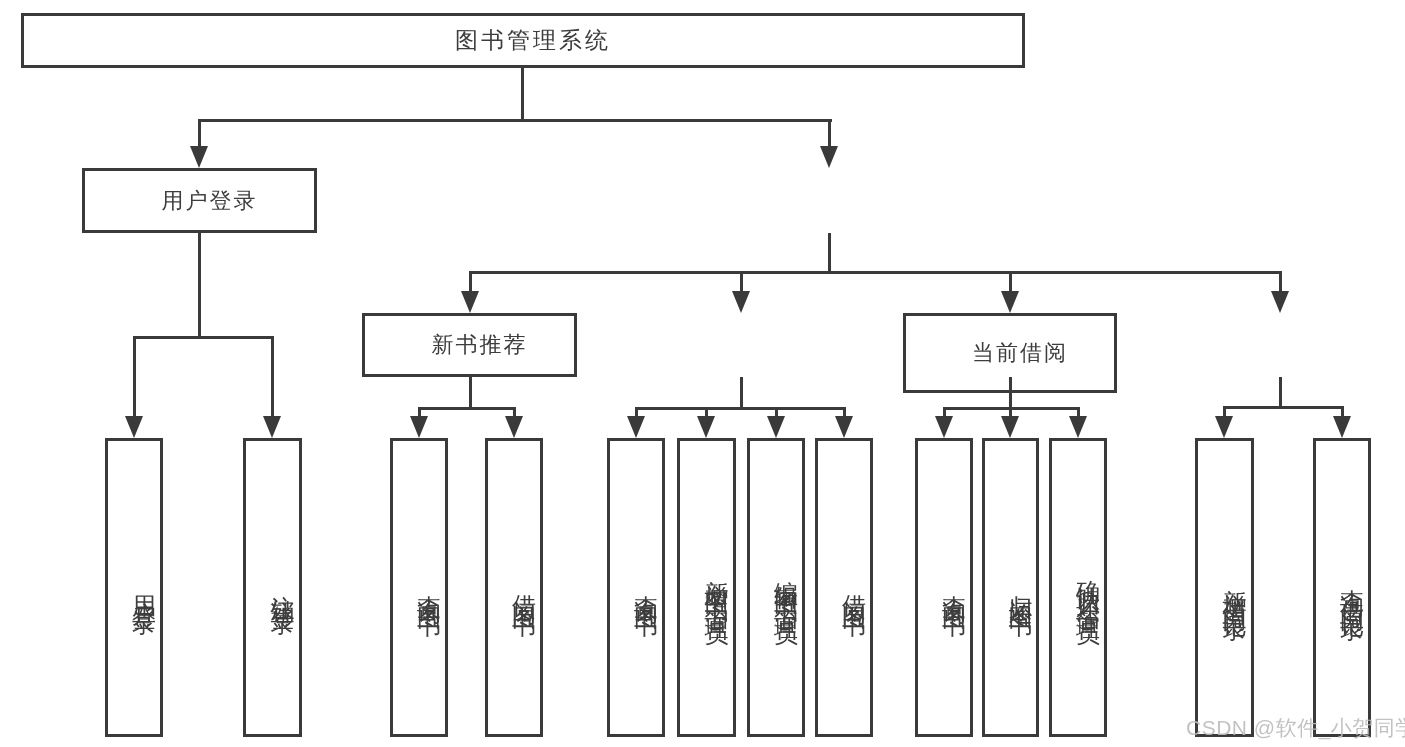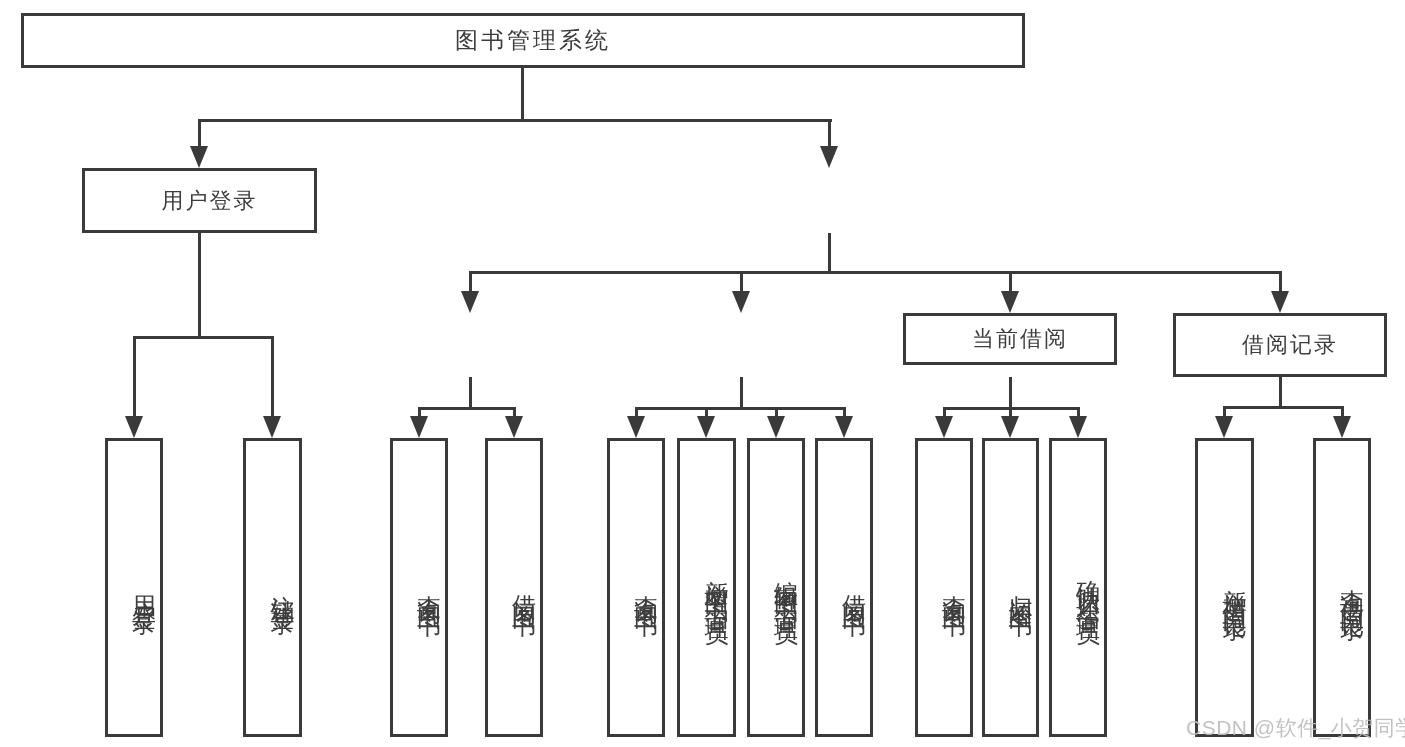--- a/index.html
+++ b/index.html
@@ -100,22 +100,22 @@
   <div class="hline" style="left:469px; top:271px; width:813px;"></div>
   <div class="vline" style="left:469px; top:271px; height:22px;"></div>
   <div class="arrow-down" style="left:461px; top:291px;"></div>
   <div class="vline" style="left:740px; top:271px; height:22px;"></div>
   <div class="arrow-down" style="left:732px; top:291px;"></div>
   <div class="vline" style="left:1009px; top:271px; height:22px;"></div>
   <div class="arrow-down" style="left:1001px; top:291px;"></div>
   <div class="vline" style="left:1279px; top:271px; height:22px;"></div>
   <div class="arrow-down" style="left:1271px; top:291px;"></div>
 
-  <div class="node hnode" style="left:903px; top:313px; width:214px; height:52px;">当前借阅</div>
-  <div class="node hnode" style="left:1173px; top:313px; width:214px; height:64px;">借阅记录</div>
+  <div class="node hnode" style="left:362px; top:313px; width:215px; height:64px;">新书推荐</div>
+  <div class="node hnode" style="left:903px; top:313px; width:214px; height:80px;">当前借阅</div>
 
   <div class="vline" style="left:469px; top:377px; height:30px;"></div>
   <div class="hline" style="left:418px; top:407px; width:98px;"></div>
   <div class="vline" style="left:418px; top:407px; height:11px;"></div>
   <div class="arrow-down" style="left:410px; top:416px;"></div>
   <div class="vline" style="left:513px; top:407px; height:11px;"></div>
   <div class="arrow-down" style="left:505px; top:416px;"></div>
 
   <div class="vline" style="left:740px; top:377px; height:30px;"></div>
   <div class="hline" style="left:635px; top:407px; width:211px;"></div>

